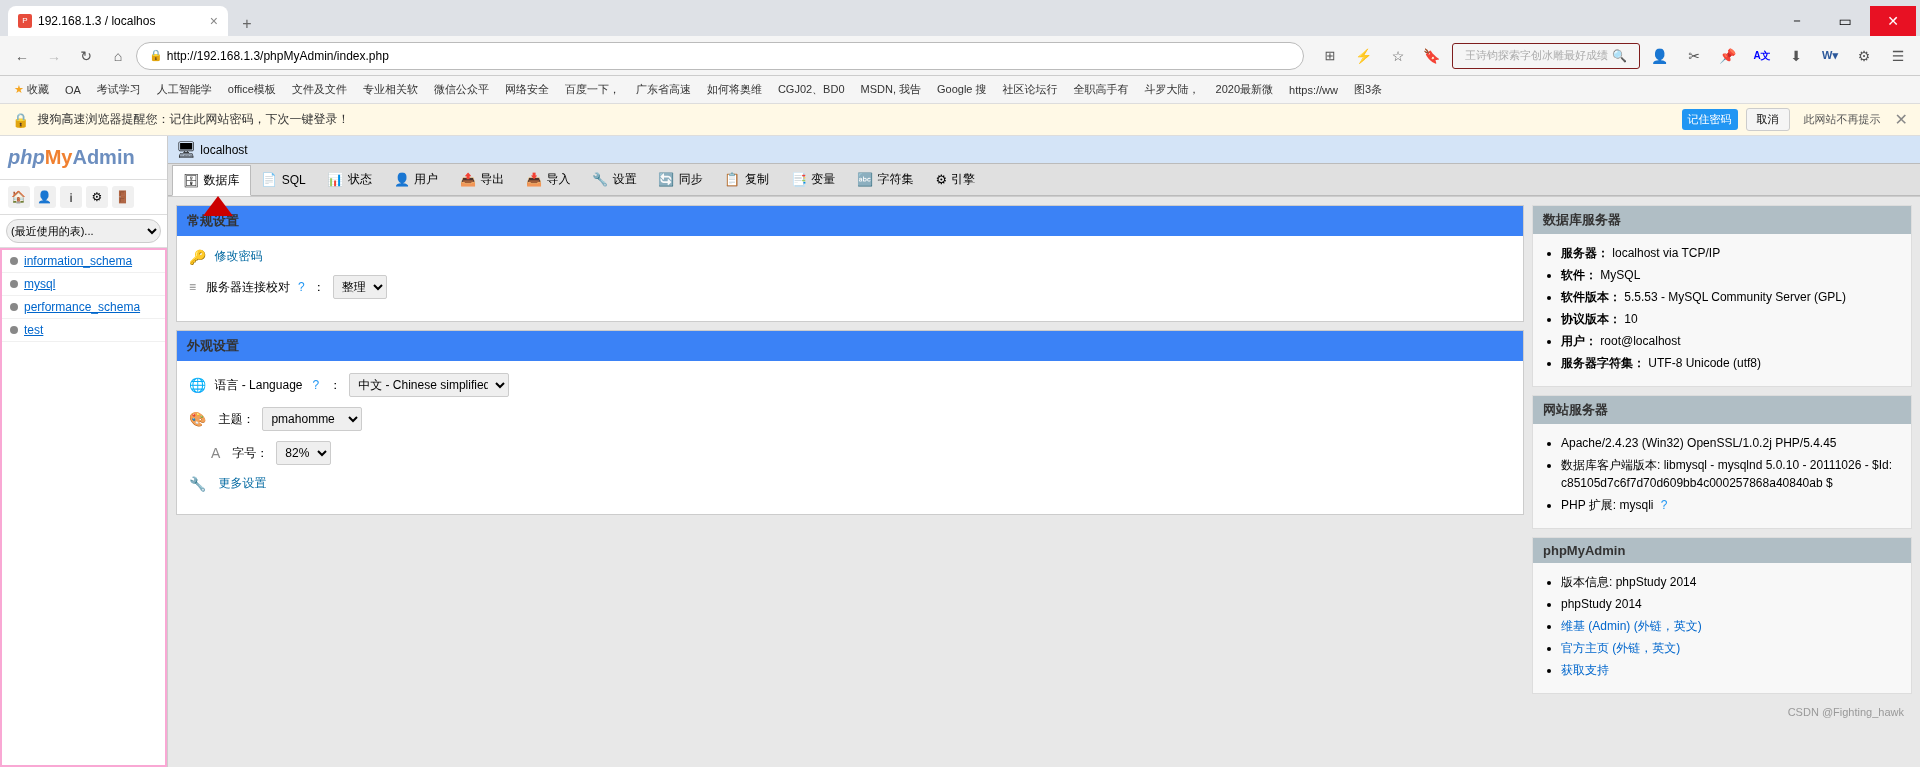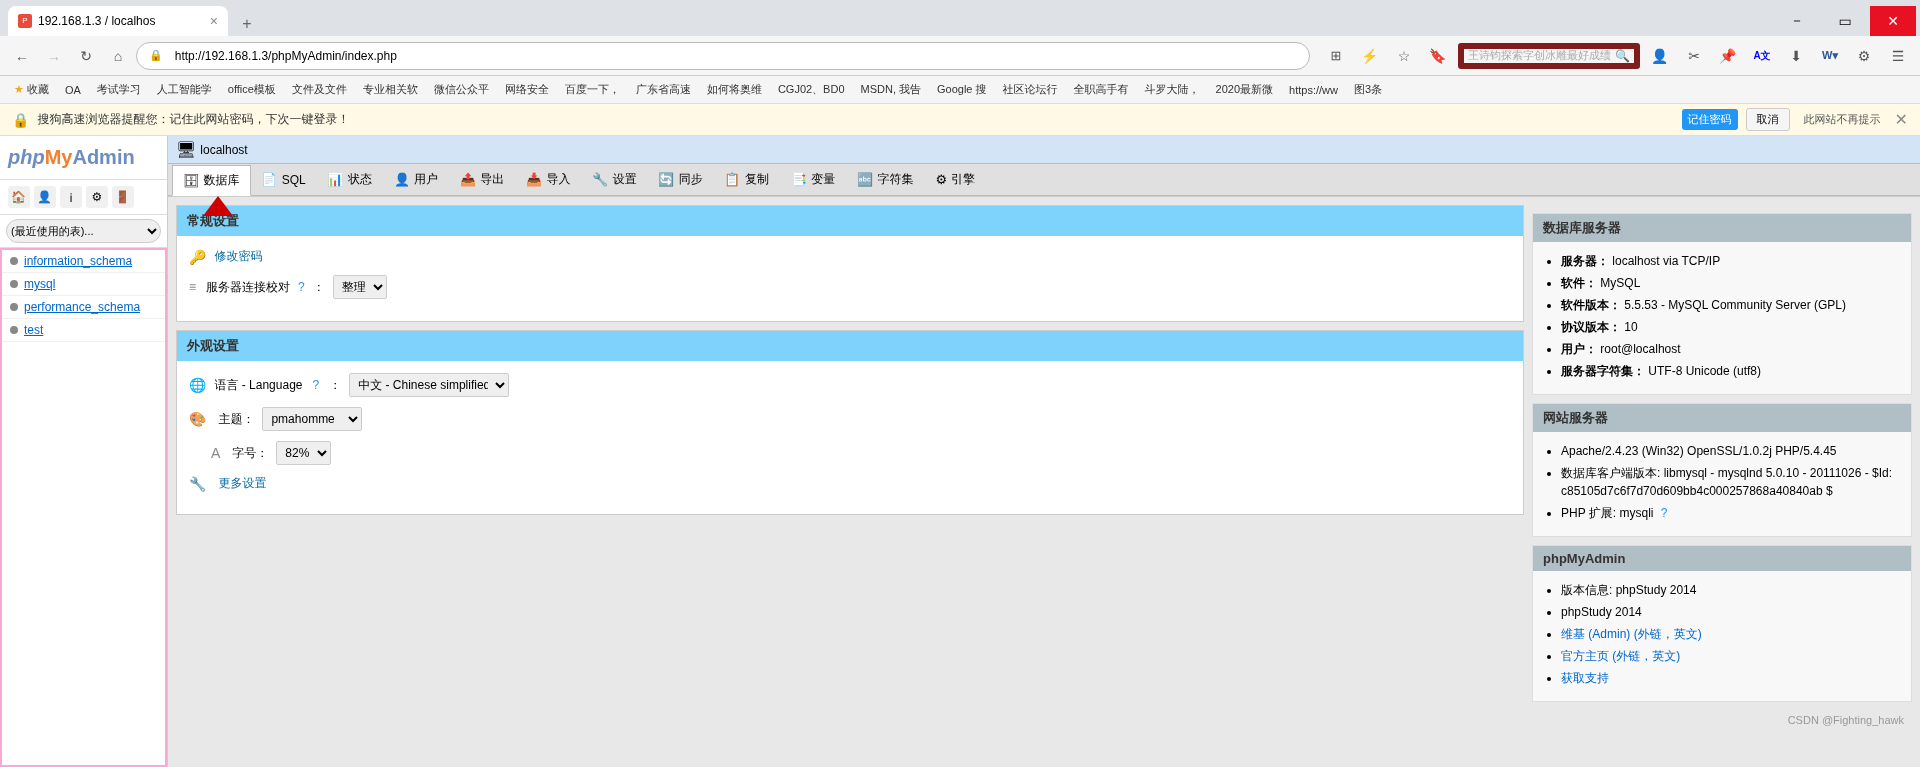--- a/index.html
+++ b/index.html
@@ -13,21 +13,21 @@
     .browser-tab { background: white; height: 30px; min-width: 220px; display: flex; align-items: center; padding: 0 10px; border-radius: 8px 8px 0 0; font-size: 12px; gap: 6px; }
     .browser-tab .favicon { width: 14px; height: 14px; background: #e74c3c; border-radius: 2px; display: inline-block; font-size: 8px; color: white; text-align: center; line-height: 14px; }
     .browser-tab .tab-title { flex: 1; white-space: nowrap; overflow: hidden; text-overflow: ellipsis; }
     .browser-tab .close-btn { cursor: pointer; color: #888; font-size: 14px; }
     .new-tab-btn { width: 30px; height: 24px; display: flex; align-items: center; justify-content: center; cursor: pointer; color: #666; font-size: 16px; margin-left: 4px; }
 
     
     .nav-bar { background: #f5f5f5; height: 40px; display: flex; align-items: center; padding: 0 8px; gap: 4px; border-bottom: 1px solid #ccc; }
     .nav-btn { width: 28px; height: 28px; display: flex; align-items: center; justify-content: center; cursor: pointer; color: #555; font-size: 14px; border-radius: 4px; }
     .address-bar { flex: 1; height: 28px; border: 1px solid #bbb; border-radius: 14px; padding: 0 12px; font-size: 12px; background: white; display: flex; align-items: center; }
-    .address-bar input { border: none; outline: none; width: 100%; font-size: 12px; margin-left: 8px; }
+    .address-bar input { border: none; outline: none; width: 100%; font-size: 12px; }
 
     
     .bookmarks-bar { background: #f5f5f5; height: 28px; display: flex; align-items: center; padding: 0 8px; gap: 4px; border-bottom: 1px solid #ddd; overflow: hidden; }
     .bookmark-item { display: flex; align-items: center; gap: 3px; padding: 2px 6px; cursor: pointer; border-radius: 3px; white-space: nowrap; font-size: 11px; color: #333; }
 
     
     .password-notification { background: #fff9e6; border-bottom: 1px solid #ddd; height: 32px; display: flex; align-items: center; padding: 0 12px; gap: 8px; font-size: 12px; }
     .pwd-icon { color: #888; font-size: 14px; }
     .pwd-text { flex: 1; color: #333; }
     .pwd-btn { padding: 3px 6px; background: #2196f3; color: white; border: none; border-radius: 3px; cursor: pointer; font-size: 11px; }
@@ -67,25 +67,25 @@
     .pma-breadcrumb { background: #d4e4f7; padding: 4px 8px; display: flex; align-items: center; gap: 4px; font-size: 12px; border-bottom: 1px solid #bbb; }
     .pma-tabs { display: flex; align-items: center; padding: 0 4px; background: #e0e0e0; border-bottom: 1px solid #bbb; }
     .pma-tab { padding: 6px 10px; font-size: 12px; cursor: pointer; display: flex; align-items: center; gap: 4px; border: 1px solid transparent; white-space: nowrap; }
     .pma-tab.active { background: white; border: 1px solid #bbb; border-bottom-color: white; margin-bottom: -1px; }
     .pma-tab-icon { font-size: 13px; }
 
     
     .content-panels { display: flex; flex: 1; overflow: auto; padding: 8px; gap: 8px; background: #e8e8e8; }
 
     .left-panels { flex: 1; display: flex; flex-direction: column; gap: 8px; }
-    .right-panels { width: 380px; display: flex; flex-direction: column; gap: 8px; flex-shrink: 0; margin-top: 8px; }
+    .right-panels { width: 380px; display: flex; flex-direction: column; gap: 8px; flex-shrink: 0; }
 
     
     .panel { background: white; border: 1px solid #ccc; }
-    .panel-header { background: #7dd3fc; padding: 6px 10px; font-size: 13px; font-weight: bold; color: #333; }
+    .panel-header { background: #3b82f6; padding: 6px 10px; font-size: 13px; font-weight: bold; color: #333; }
     .panel-body { padding: 12px; }
 
     
     .form-row { display: flex; align-items: center; gap: 8px; margin-bottom: 10px; font-size: 12px; }
     .form-link { color: #0369a1; cursor: pointer; text-decoration: none; }
     .form-select { height: 24px; border: 1px solid #ccc; border-radius: 2px; font-size: 12px; padding: 0 4px; }
 
     
     .info-section { background: #f8f8f8; border: 1px solid #ddd; }
     .info-header { background: #b0bec5; padding: 5px 10px; font-size: 13px; font-weight: bold; color: #333; }
@@ -123,21 +123,21 @@
     <div class="nav-btn">⌂</div>
     <div class="address-bar">
       <span style="color:#28a745; margin-right:4px; font-size:11px;">🔒</span>
       <input type="text" value="http://192.168.1.3/phpMyAdmin/index.php" style="">
     </div>
     <div style="display:flex; gap:6px; align-items:center; margin-left:8px;">
       <div class="nav-btn" style="font-size:13px;">⊞</div>
       <div class="nav-btn">⚡</div>
       <div class="nav-btn">☆</div>
       <div class="nav-btn">🔖</div>
-      <div style="display:flex; align-items:center; border:6px solid #7f1d1d; border-radius:3px; padding: 0 4px; height:26px;">
+      <div style="display:flex; align-items:center; border:1px solid #7f1d1d; border-radius:3px; padding: 0 12px; height:26px;">
         <span style="color:#aaa; font-size:11px;">王诗钧探索字创冰雕最好成绩</span>
         <span style="color:#aaa; margin-left:4px;">🔍</span>
       </div>
       <div class="nav-btn">👤</div>
       <div class="nav-btn">✂</div>
       <div class="nav-btn">📌</div>
       <div class="nav-btn" style="font-size:10px; color:blue; font-weight:bold;">A文</div>
       <div class="nav-btn">⬇</div>
       <div class="nav-btn" style="color:#2b579a; font-weight:bold; font-size:11px;">W▾</div>
       <div class="nav-btn">⚙</div>

